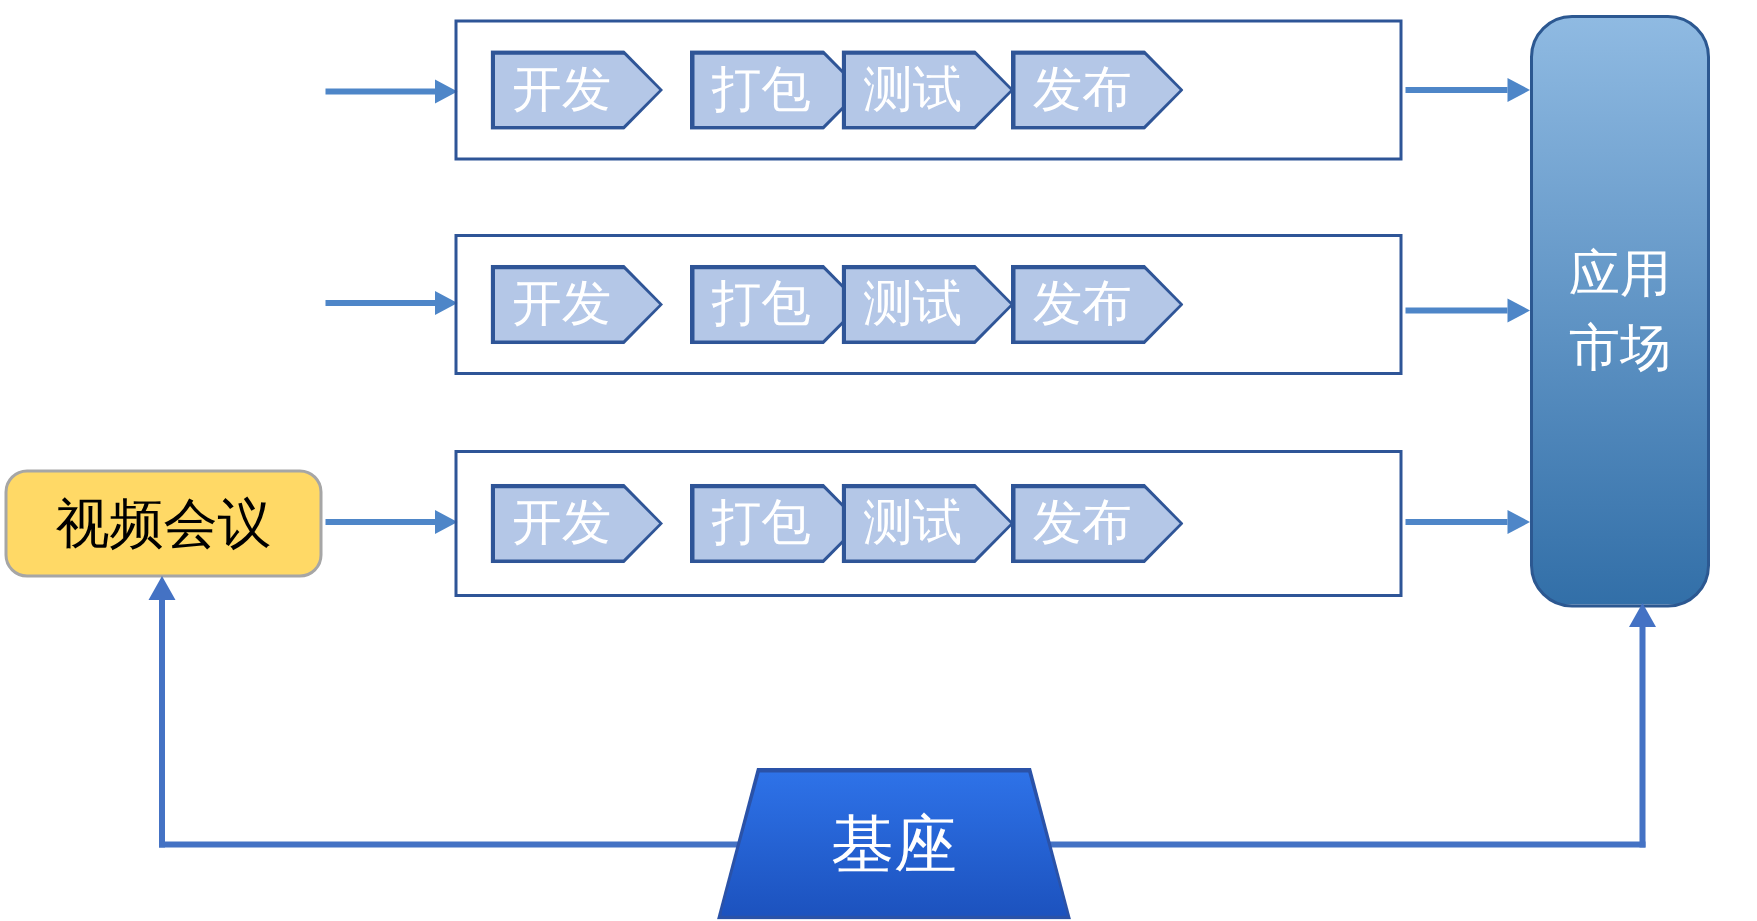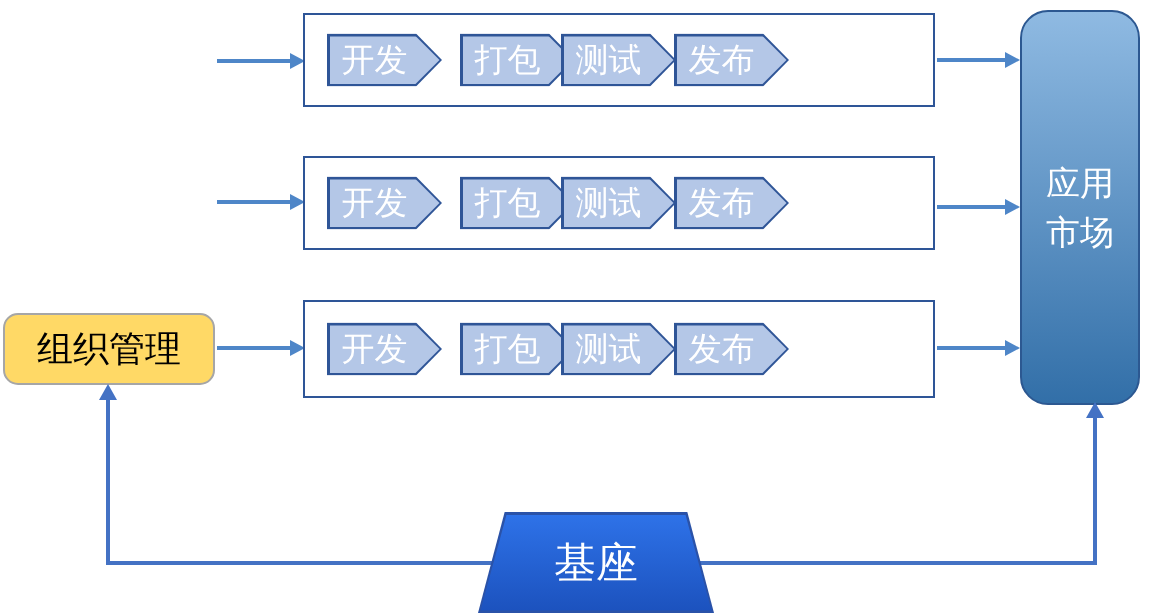--- a/index.html
+++ b/index.html
@@ -101,21 +101,21 @@
     background:linear-gradient(180deg, var(--base-top) 0%, var(--base-bottom) 100%);
   }
   .base-label { position:relative; z-index:1; color:var(--base-text); font-size:42px; }
 </style>
 </head>
 <body>
 
 <div class="canvas">
 
   <div class="src src-meeting">
-    <span>组织管理</span>
+    <span>视频会议</span>
   </div>
 
   <div class="harrow ha1"></div>
   <div class="harrow ha2"></div>
   <div class="harrow ha3"></div>
 
   <div class="row row1">
     <div class="stage st1">
       <span class="stage-label">开发</span>
     </div>

